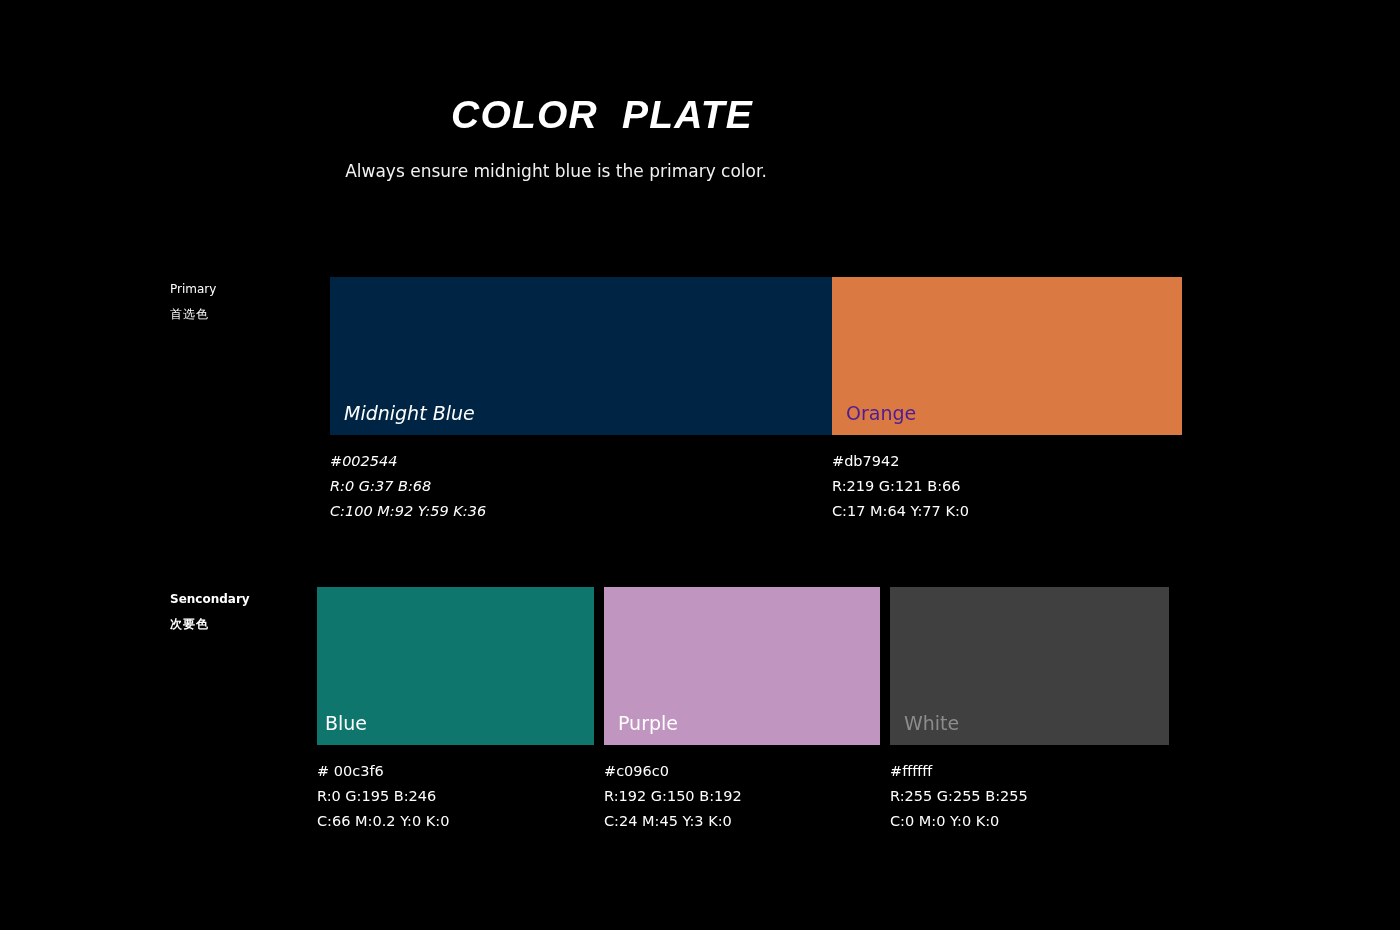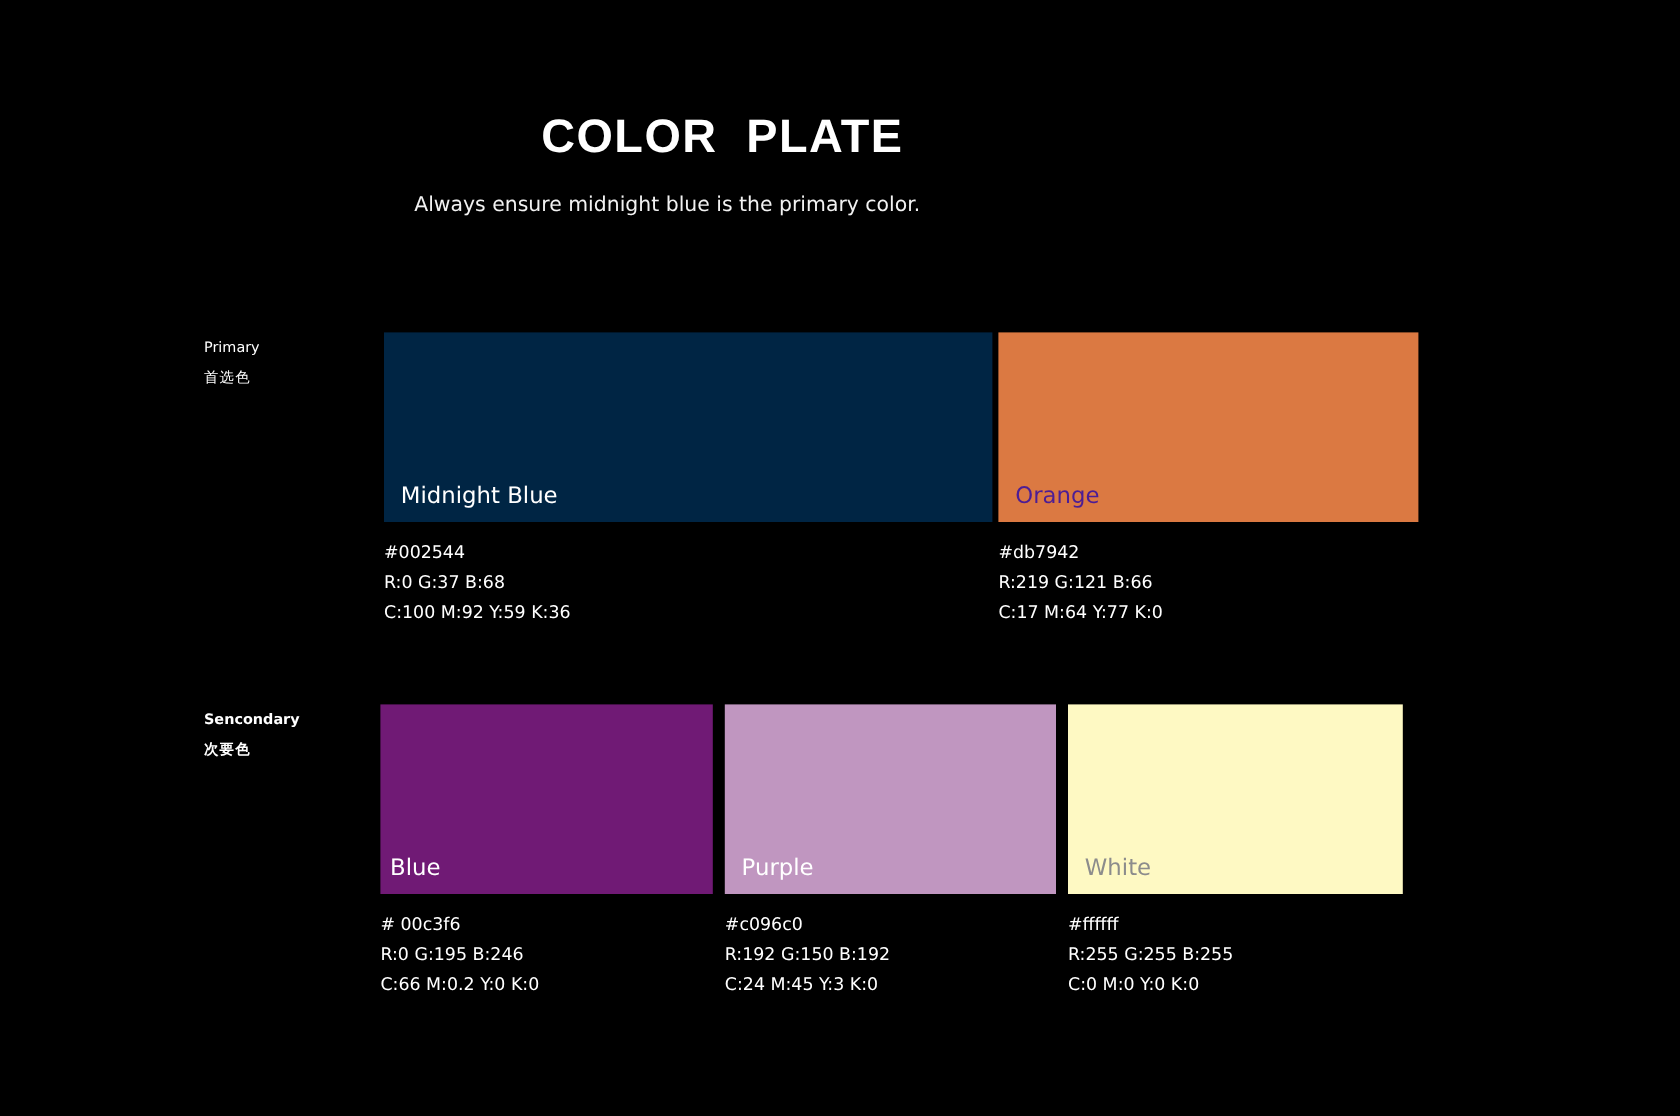--- a/index.html
+++ b/index.html
@@ -22,20 +22,21 @@
     top: 93px;
     left: 0;
     width: 1204px;
     text-align: center;
     font-family: "Liberation Sans", "DejaVu Sans", sans-serif;
     font-size: 39px;
     font-weight: 700;
     letter-spacing: 1.2px;
     color: #ffffff;
     white-space: pre;
+    font-style: italic;
   }
   .page-subtitle {
     position: absolute;
     top: 161px;
     left: 0;
     width: 1112px;
     text-align: center;
     font-size: 17px;
     font-weight: 400;
     color: #f2f2f2;
@@ -102,21 +103,21 @@
     white-space: nowrap;
   }
   .swatch-meta div {
     white-space: pre;
   }
 
   
   #group-primary       { left: 170px; top: 277px; width: 1060px; }
   #group-primary .group-label { top: 0px; }
   #primary-swatches    { left: 147px; }
-  #swatch-midnight-blue { left: 3px;   width: 507px; }
+  #swatch-midnight-blue { left: 13px;   width: 507px; font-style: italic; }
   #swatch-orange        { left: 515px; width: 350px; }
   #group-primary .swatch-block { height: 158px; }
   #group-primary .swatch-meta  { top: 172px; }
 
   
   #group-secondary     { left: 170px; top: 587px; width: 1060px; }
   #group-secondary .group-label { top: 0px; font-weight: bold; }
   #secondary-swatches  { left: 147px; }
   #swatch-blue   { left: 0px;   width: 277px; }
   #swatch-purple { left: 287px; width: 276px; }
@@ -168,21 +169,21 @@
 <div class="group" id="group-secondary">
 
   <div class="group-label">
     <span>Sencondary</span>
     <span class="label-cn">次要色</span>
   </div>
 
   <div class="swatch-row" id="secondary-swatches">
 
     <div class="swatch" id="swatch-blue">
-      <div class="swatch-block" style="background-color: #701a75;">
+      <div class="swatch-block" style="background-color: #0f766e;">
         <span class="swatch-name light tight" style="color: rgb(255, 255, 255);">Blue</span>
       </div>
       <div class="swatch-meta">
         <div># 00c3f6</div>
         <div>R:0 G:195 B:246</div>
         <div>C:66 M:0.2 Y:0 K:0</div>
       </div>
     </div>
 
     <div class="swatch" id="swatch-purple">
@@ -190,21 +191,21 @@
         <span class="swatch-name light" style="color: rgb(255, 255, 255);">Purple</span>
       </div>
       <div class="swatch-meta">
         <div>#c096c0</div>
         <div>R:192 G:150 B:192</div>
         <div>C:24 M:45 Y:3 K:0</div>
       </div>
     </div>
 
     <div class="swatch" id="swatch-white">
-      <div class="swatch-block" style="background-color: #fef9c3;">
+      <div class="swatch-block" style="background-color: #404040;">
         <span class="swatch-name grey" style="color: rgb(140, 140, 140);">White</span>
       </div>
       <div class="swatch-meta">
         <div>#ffffff</div>
         <div>R:255 G:255 B:255</div>
         <div>C:0 M:0 Y:0 K:0</div>
       </div>
     </div>
 
   </div>

